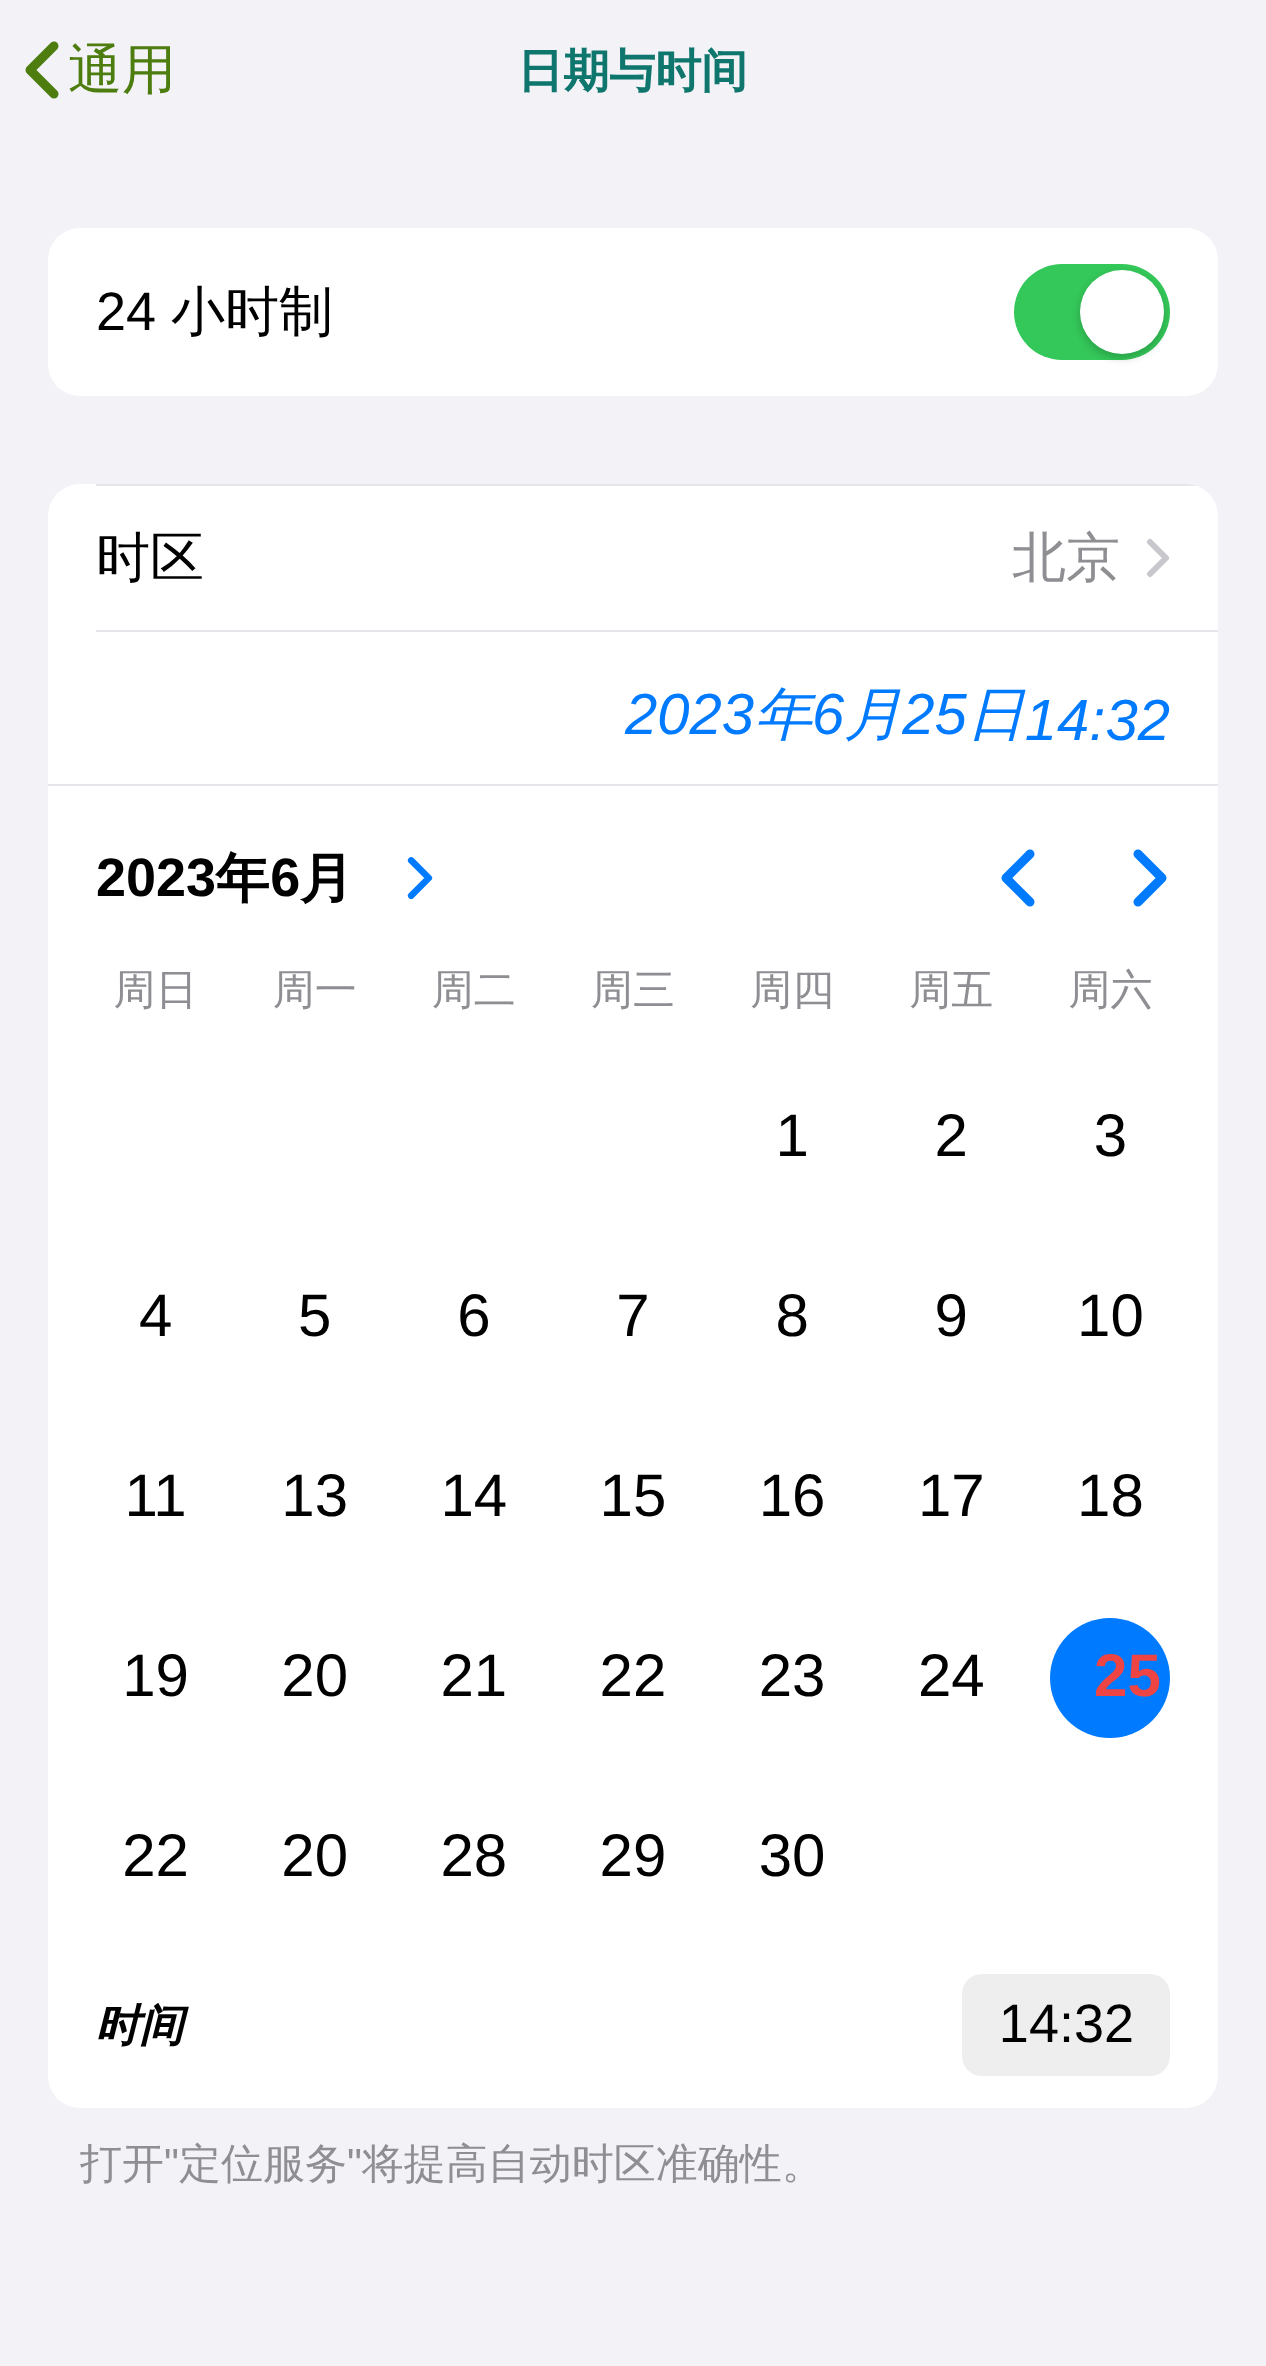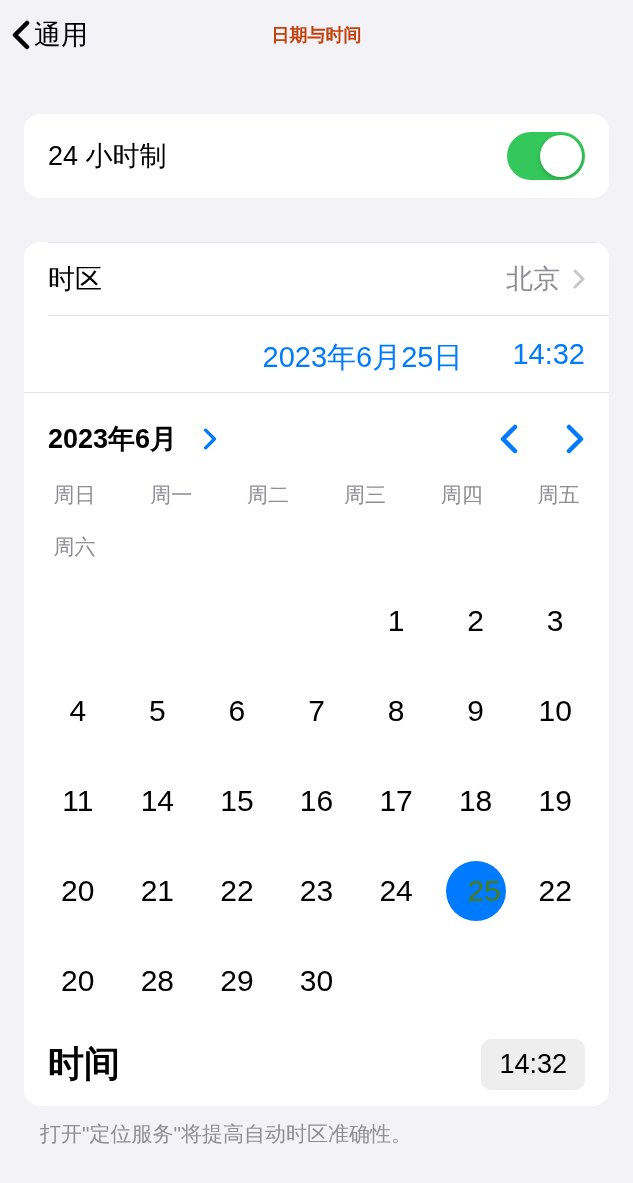--- a/index.html
+++ b/index.html
@@ -18,35 +18,35 @@
     .nav-bar {
       height: 70px;
       display: flex;
       align-items: center;
       position: relative;
       padding: 0 12px;
     }
     .back-button {
       display: flex;
       align-items: center;
-      color: #000000;
+      color: #4d7c0f;
       font-size: 27px;
       gap: 4px;
     }
     .back-chevron {
       width: 18px;
       height: 30px;
     }
     .nav-title {
       position: absolute;
       left: 50%;
       transform: translateX(-50%);
-      font-size: 18px;
+      font-size: 23px;
       font-weight: 600;
-      color: #c2410c;
+      color: #0f766e;
     }
     .section {
       margin: 44px 24px 0 24px;
       background: #fff;
       border-radius: 16px;
       overflow: hidden;
     }
     .section:first-of-type {
       margin-top: 62px;
     }
@@ -101,23 +101,23 @@
       font-size: 27px;
     }
     .chevron-right {
       width: 12px;
       height: 20px;
       color: #c7c7cc;
     }
     .datetime-row {
       display: flex;
       justify-content: flex-end;
-      align-items: flex-start;
+      align-items: flex-end;
       padding: 22px 24px 14px 24px;
-      gap: 50px;
+      font-style: italic;
     }
     .datetime-value {
       color: #007aff;
       font-size: 29px;
     }
     .calendar {
       padding: 0 14px 10px 14px;
     }
     .calendar-header {
       display: flex;
@@ -142,23 +142,22 @@
       display: flex;
       gap: 46px;
     }
     .nav-arrow {
       color: #007aff;
       width: 20px;
       height: 30px;
     }
     .weekdays {
       display: grid;
-      grid-template-columns: repeat(6, 1fr);
+      grid-template-columns: repeat(7, 1fr);
       padding: 6px 0;
-      gap: 24px;
     }
     .weekday {
       text-align: center;
       font-size: 21px;
       color: #8e8e93;
       font-weight: 500;
     }
     .days-grid {
       display: grid;
       grid-template-columns: repeat(7, 1fr);
@@ -187,34 +186,35 @@
       background: #007aff;
       border-radius: 50%;
       left: 50%;
       top: 50%;
       transform: translate(-50%, -50%);
       z-index: 0;
     }
     .day-selected span {
       position: relative;
       z-index: 1;
-      color: #4d7c0f;
-      font-weight: 400;
+      color: #ef4444;
+      font-weight: 700;
       margin-left: 17px;
     }
     .time-row {
       display: flex;
       align-items: center;
       justify-content: space-between;
       padding: 14px 10px 6px 10px;
     }
     .time-label {
-      font-size: 36px;
+      font-size: 22px;
       font-weight: 600;
       color: #000;
+      font-style: italic;
     }
     .time-pill {
       background: #eeeeef;
       border-radius: 10px;
       padding: 10px 18px;
       font-size: 27px;
       color: #000;
     }
     .footer-note {
       padding: 14px 40px;
@@ -299,20 +299,21 @@
         <div class="day">2</div>
         <div class="day">3</div>
         <div class="day">4</div>
         <div class="day">5</div>
         <div class="day">6</div>
         <div class="day">7</div>
         <div class="day">8</div>
         <div class="day">9</div>
         <div class="day">10</div>
         <div class="day">11</div>
+        <div class="day">13</div>
         <div class="day">14</div>
         <div class="day">15</div>
         <div class="day">16</div>
         <div class="day">17</div>
         <div class="day">18</div>
         <div class="day">19</div>
         <div class="day">20</div>
         <div class="day">21</div>
         <div class="day">22</div>
         <div class="day">23</div>

